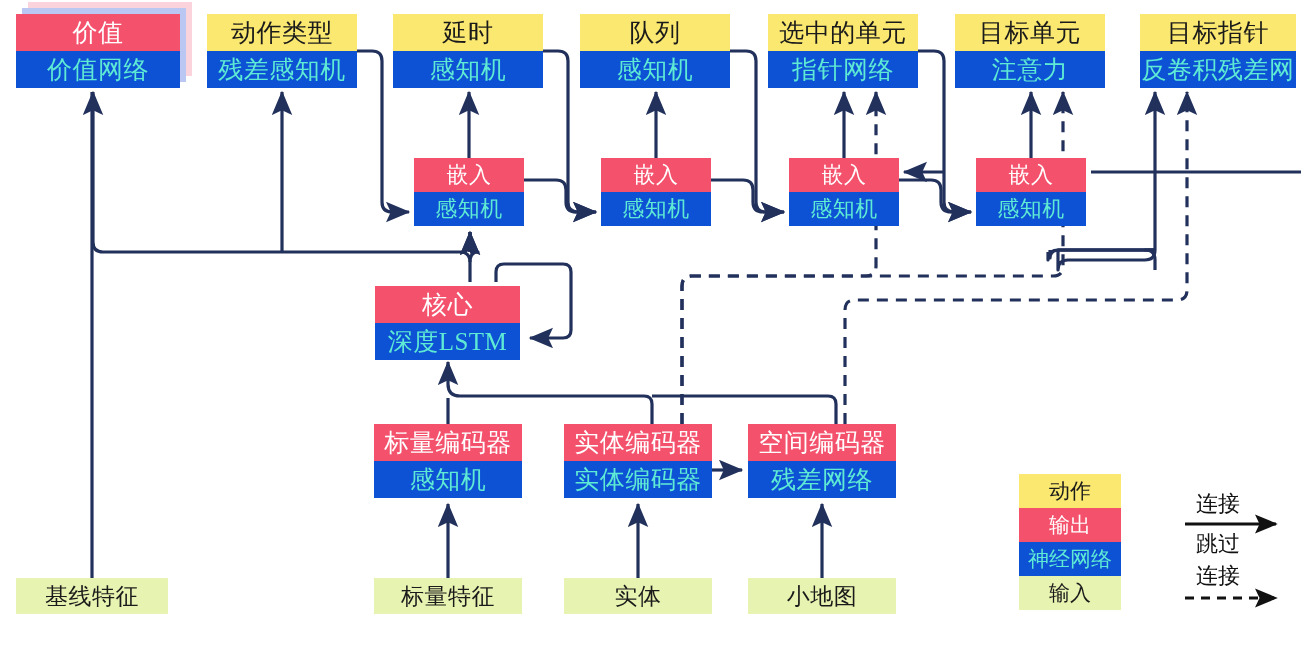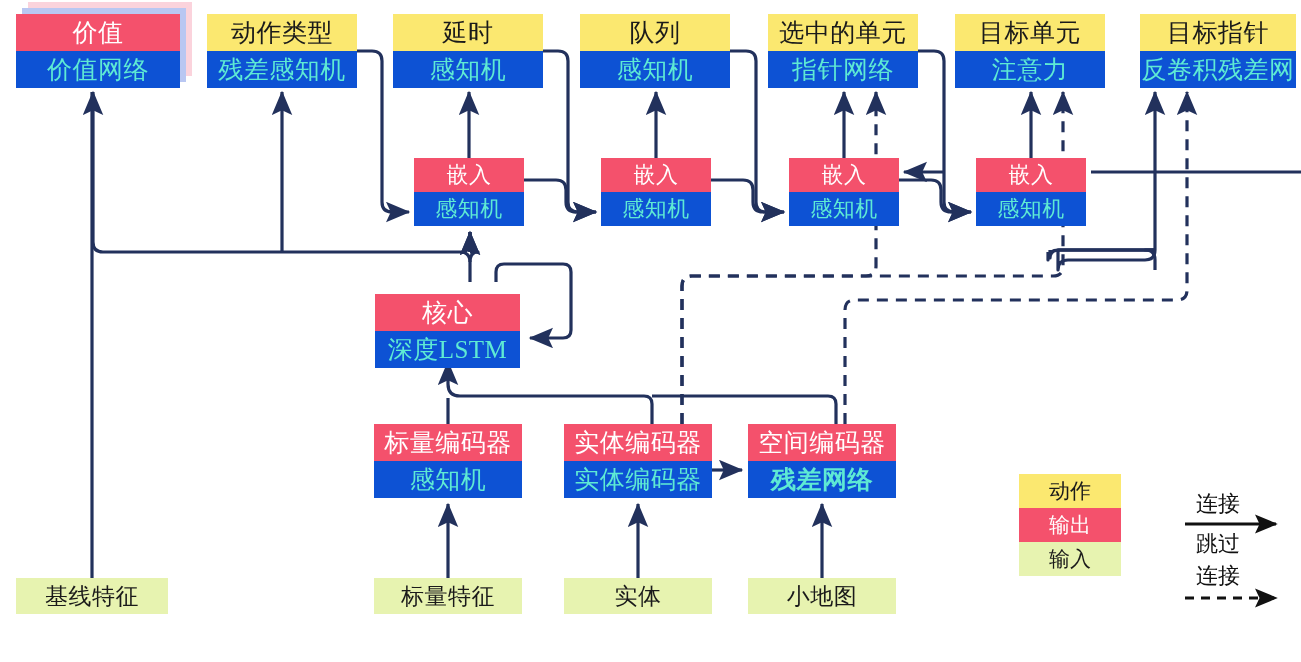--- a/index.html
+++ b/index.html
@@ -169,41 +169,41 @@
           <div class="cell c-nn" style="width: 110px; height: 34px; font-size: 22px;">感知机</div>
         </div>
       </div>
       <div class="node" style="left: 976px; top: 158px; width: 110px; height: 68px;">
         <div style="position: absolute; left: 0px; top: 0px; width: 110px; height: 68px;">
           <div class="cell c-output" style="width: 110px; height: 34px; font-size: 22px;">嵌入</div>
           <div class="cell c-nn" style="width: 110px; height: 34px; font-size: 22px;">感知机</div>
         </div>
       </div>
       <div class="node" style="left: 375px; top: 282px; width: 145px; height: 74px;">
-        <div style="position: absolute; left: 0px; top: 12px; width: 131px; height: 74px; border-radius: 27px;">
+        <div style="position: absolute; left: 0px; top: 4px; width: 131px; height: 74px; border-radius: 27px;">
           <div class="cell c-output" style="width: 145px; height: 37px; font-size: 25px;">核心</div>
           <div class="cell c-nn" style="width: 145px; height: 37px; font-size: 25px;">深度LSTM</div>
         </div>
       </div>
       <div class="node" style="left: 374px; top: 424px; width: 148px; height: 74px;">
         <div style="position: absolute; left: 0px; top: 0px; width: 148px; height: 74px;">
           <div class="cell c-output" style="width: 148px; height: 37px; font-size: 25px;">标量编码器</div>
           <div class="cell c-nn" style="width: 148px; height: 37px; font-size: 25px;">感知机</div>
         </div>
       </div>
       <div class="node" style="left: 564px; top: 424px; width: 148px; height: 72px;">
         <div style="position: absolute; left: 0px; top: 0px; width: 148px; height: 74px;">
           <div class="cell c-output" style="width: 148px; height: 37px; font-size: 25px;">实体编码器</div>
           <div class="cell c-nn" style="width: 148px; height: 37px; font-size: 25px;">实体编码器</div>
         </div>
       </div>
       <div class="node" style="left: 748px; top: 424px; width: 148px; height: 74px;">
         <div style="position: absolute; left: 0px; top: 0px; width: 148px; height: 74px;">
           <div class="cell c-output" style="width: 148px; height: 37px; font-size: 25px;">空间编码器</div>
-          <div class="cell c-nn" style="width: 148px; height: 37px; font-size: 25px; font-weight: bold;">残差网络</div>
+          <div class="cell c-nn" style="width: 148px; height: 37px; font-size: 25px;">残差网络</div>
         </div>
       </div>
       <div class="node" style="left: 16px; top: 578px; width: 152px; height: 36px;">
         <div style="position: absolute; left: 0px; top: 0px; width: 152px; height: 36px;">
           <div class="cell c-input" style="width: 152px; height: 36px; font-size: 23px;">基线特征</div>
         </div>
       </div>
       <div class="node" style="left: 374px; top: 578px; width: 148px; height: 36px;">
         <div style="position: absolute; left: 0px; top: 0px; width: 148px; height: 36px;">
           <div class="cell c-input" style="width: 148px; height: 36px; font-size: 23px;">标量特征</div>
@@ -217,20 +217,21 @@
       <div class="node" style="left: 748px; top: 578px; width: 148px; height: 36px;">
         <div style="position: absolute; left: 0px; top: 0px; width: 148px; height: 36px;">
           <div class="cell c-input" style="width: 148px; height: 36px; font-size: 23px;">小地图</div>
         </div>
       </div>
     </div>
 
   <div id="legend" style="left: 1019px; top: 474px; width: 102px;">
       <div class="lg-row c-action" style="width: 102px; height: 34px; font-size: 21px;">动作</div>
       <div class="lg-row c-output" style="width: 102px; height: 34px; font-size: 21px; text-align: center;">输出</div>
+      <div class="lg-row c-nn" style="width: 102px; height: 34px; font-size: 21px;">神经网络</div>
       <div class="lg-row c-input" style="width: 102px; height: 34px; font-size: 21px;">输入</div>
     </div>
 
   <div class="lg-label" id="lg-conn" style="left: 1196px; top: 489px; font-size: 22px;">连接</div>
   <div class="lg-label" id="lg-skip1" style="left: 1196px; top: 529px; font-size: 22px;">跳过</div>
   <div class="lg-label" id="lg-skip2" style="left: 1196px; top: 561px; font-size: 22px;">连接</div>
 
 </div>
 
 </body></html>

